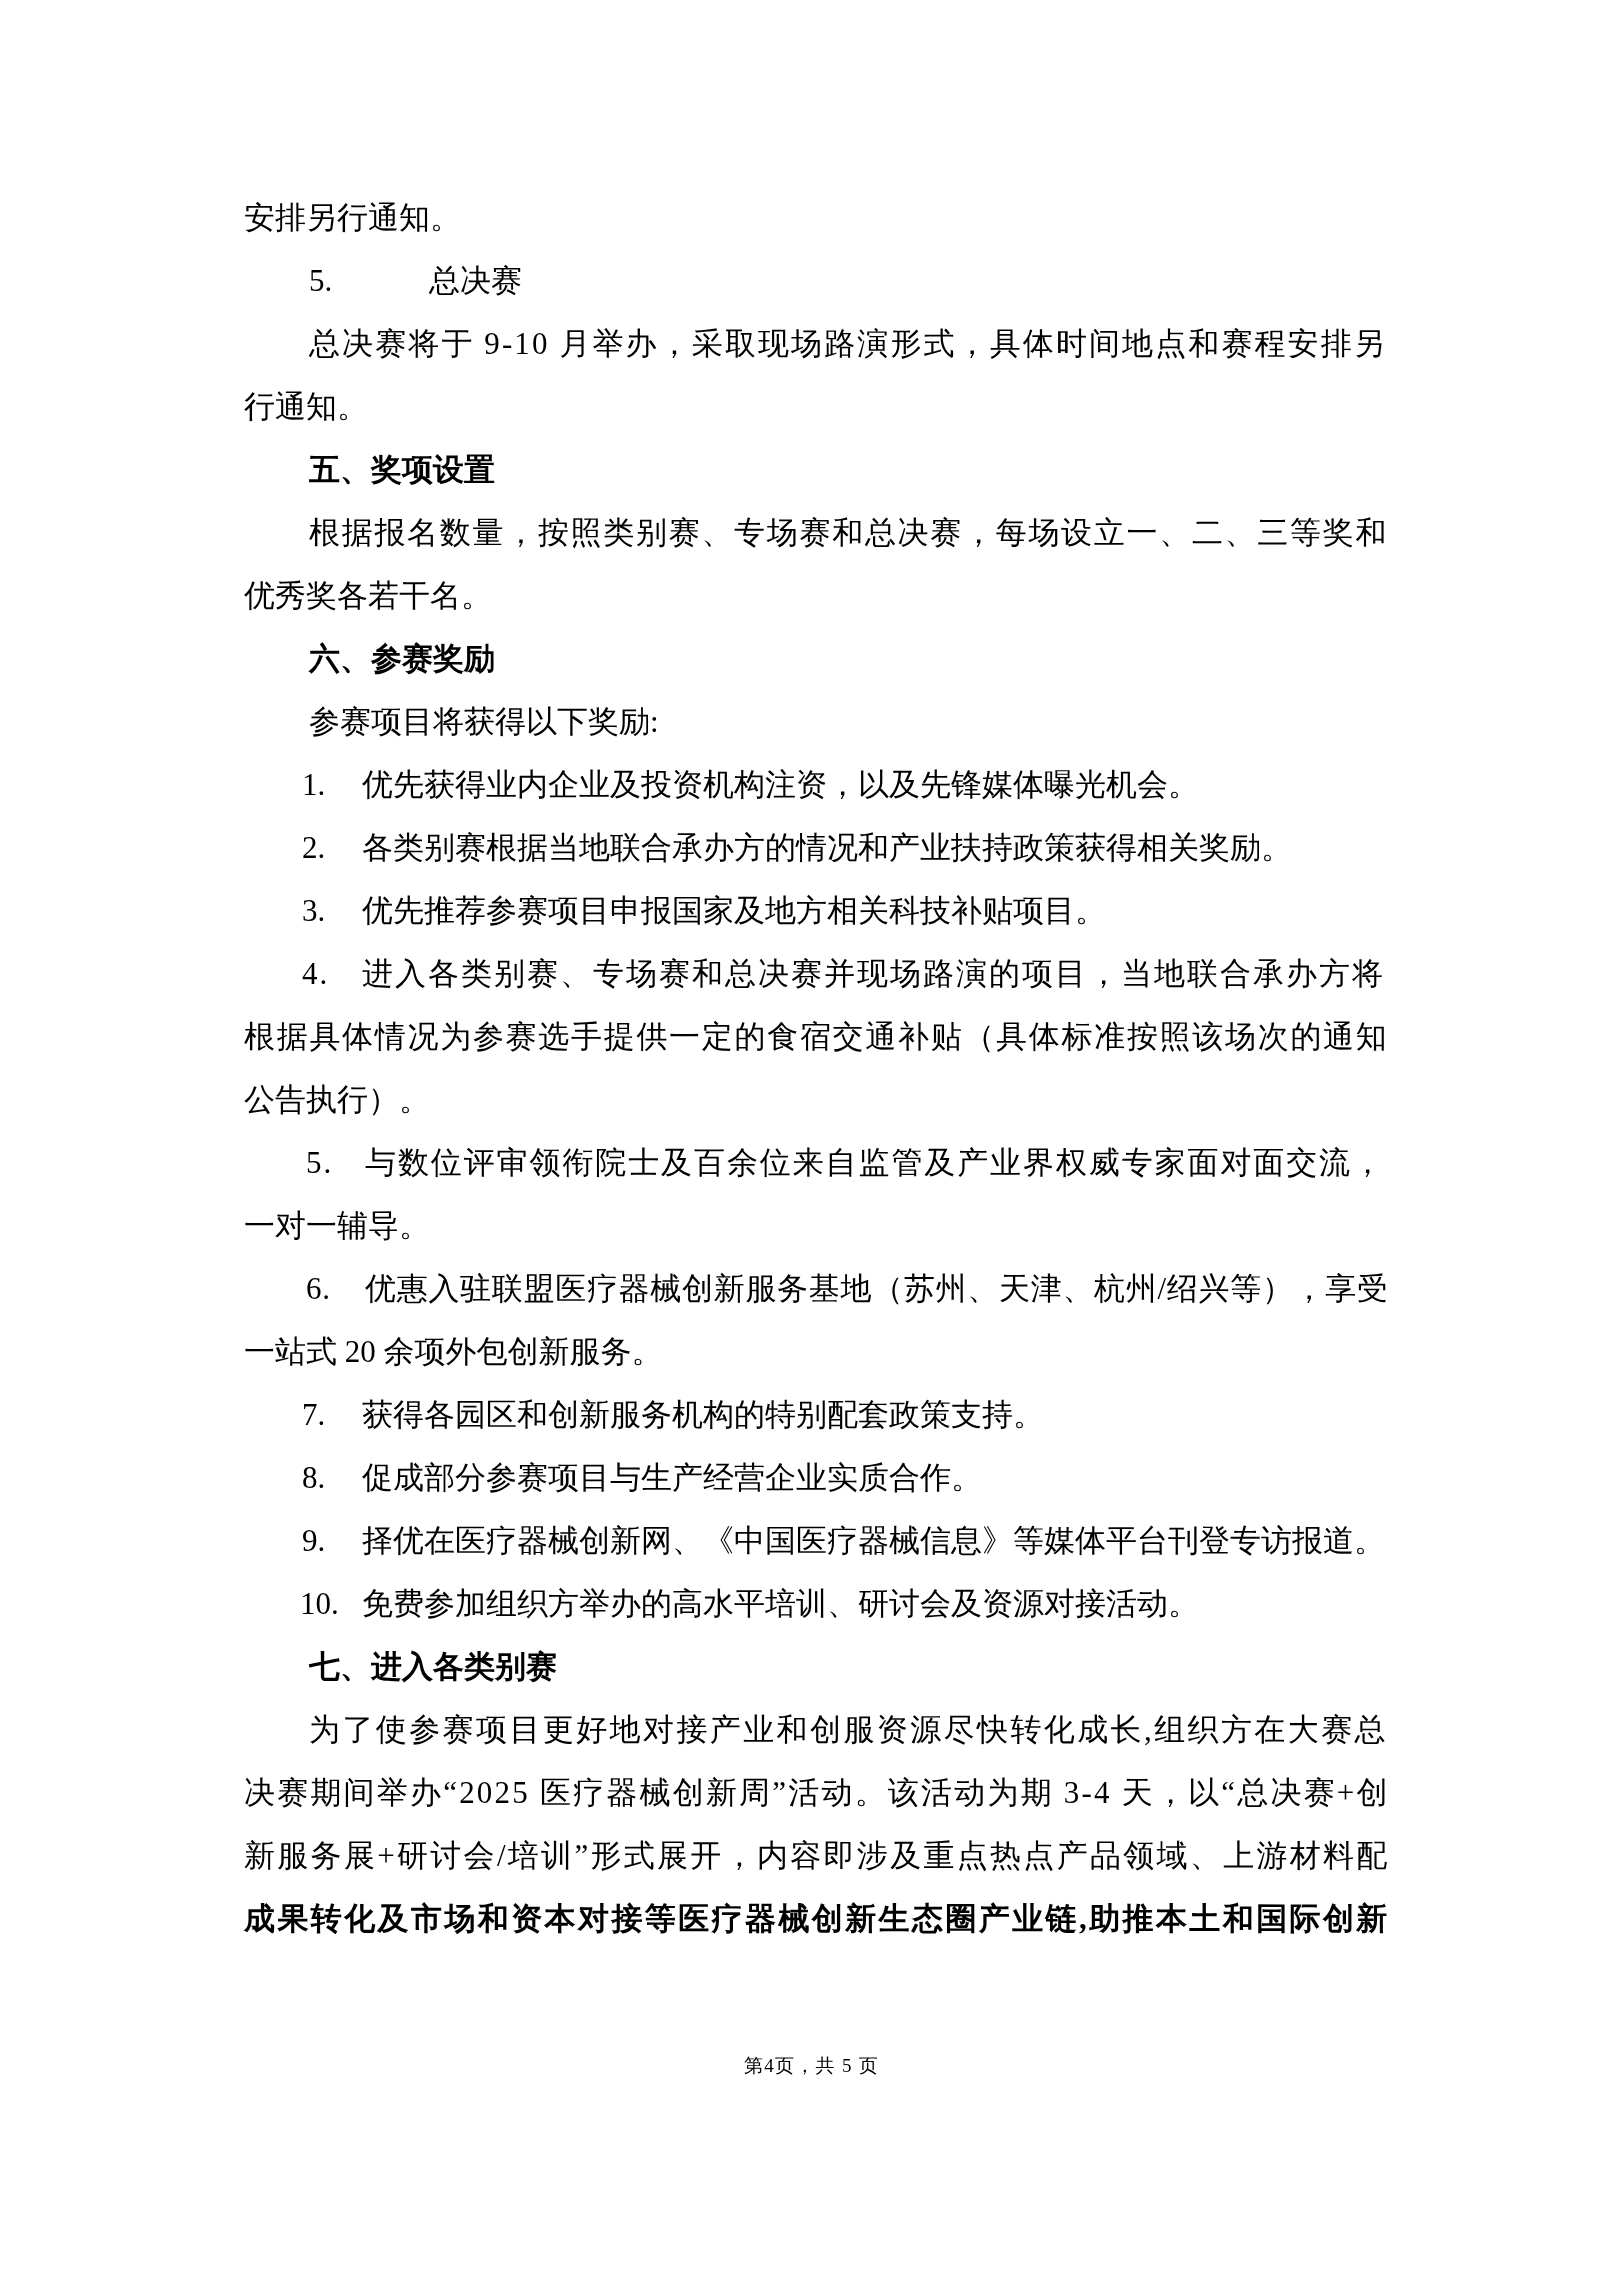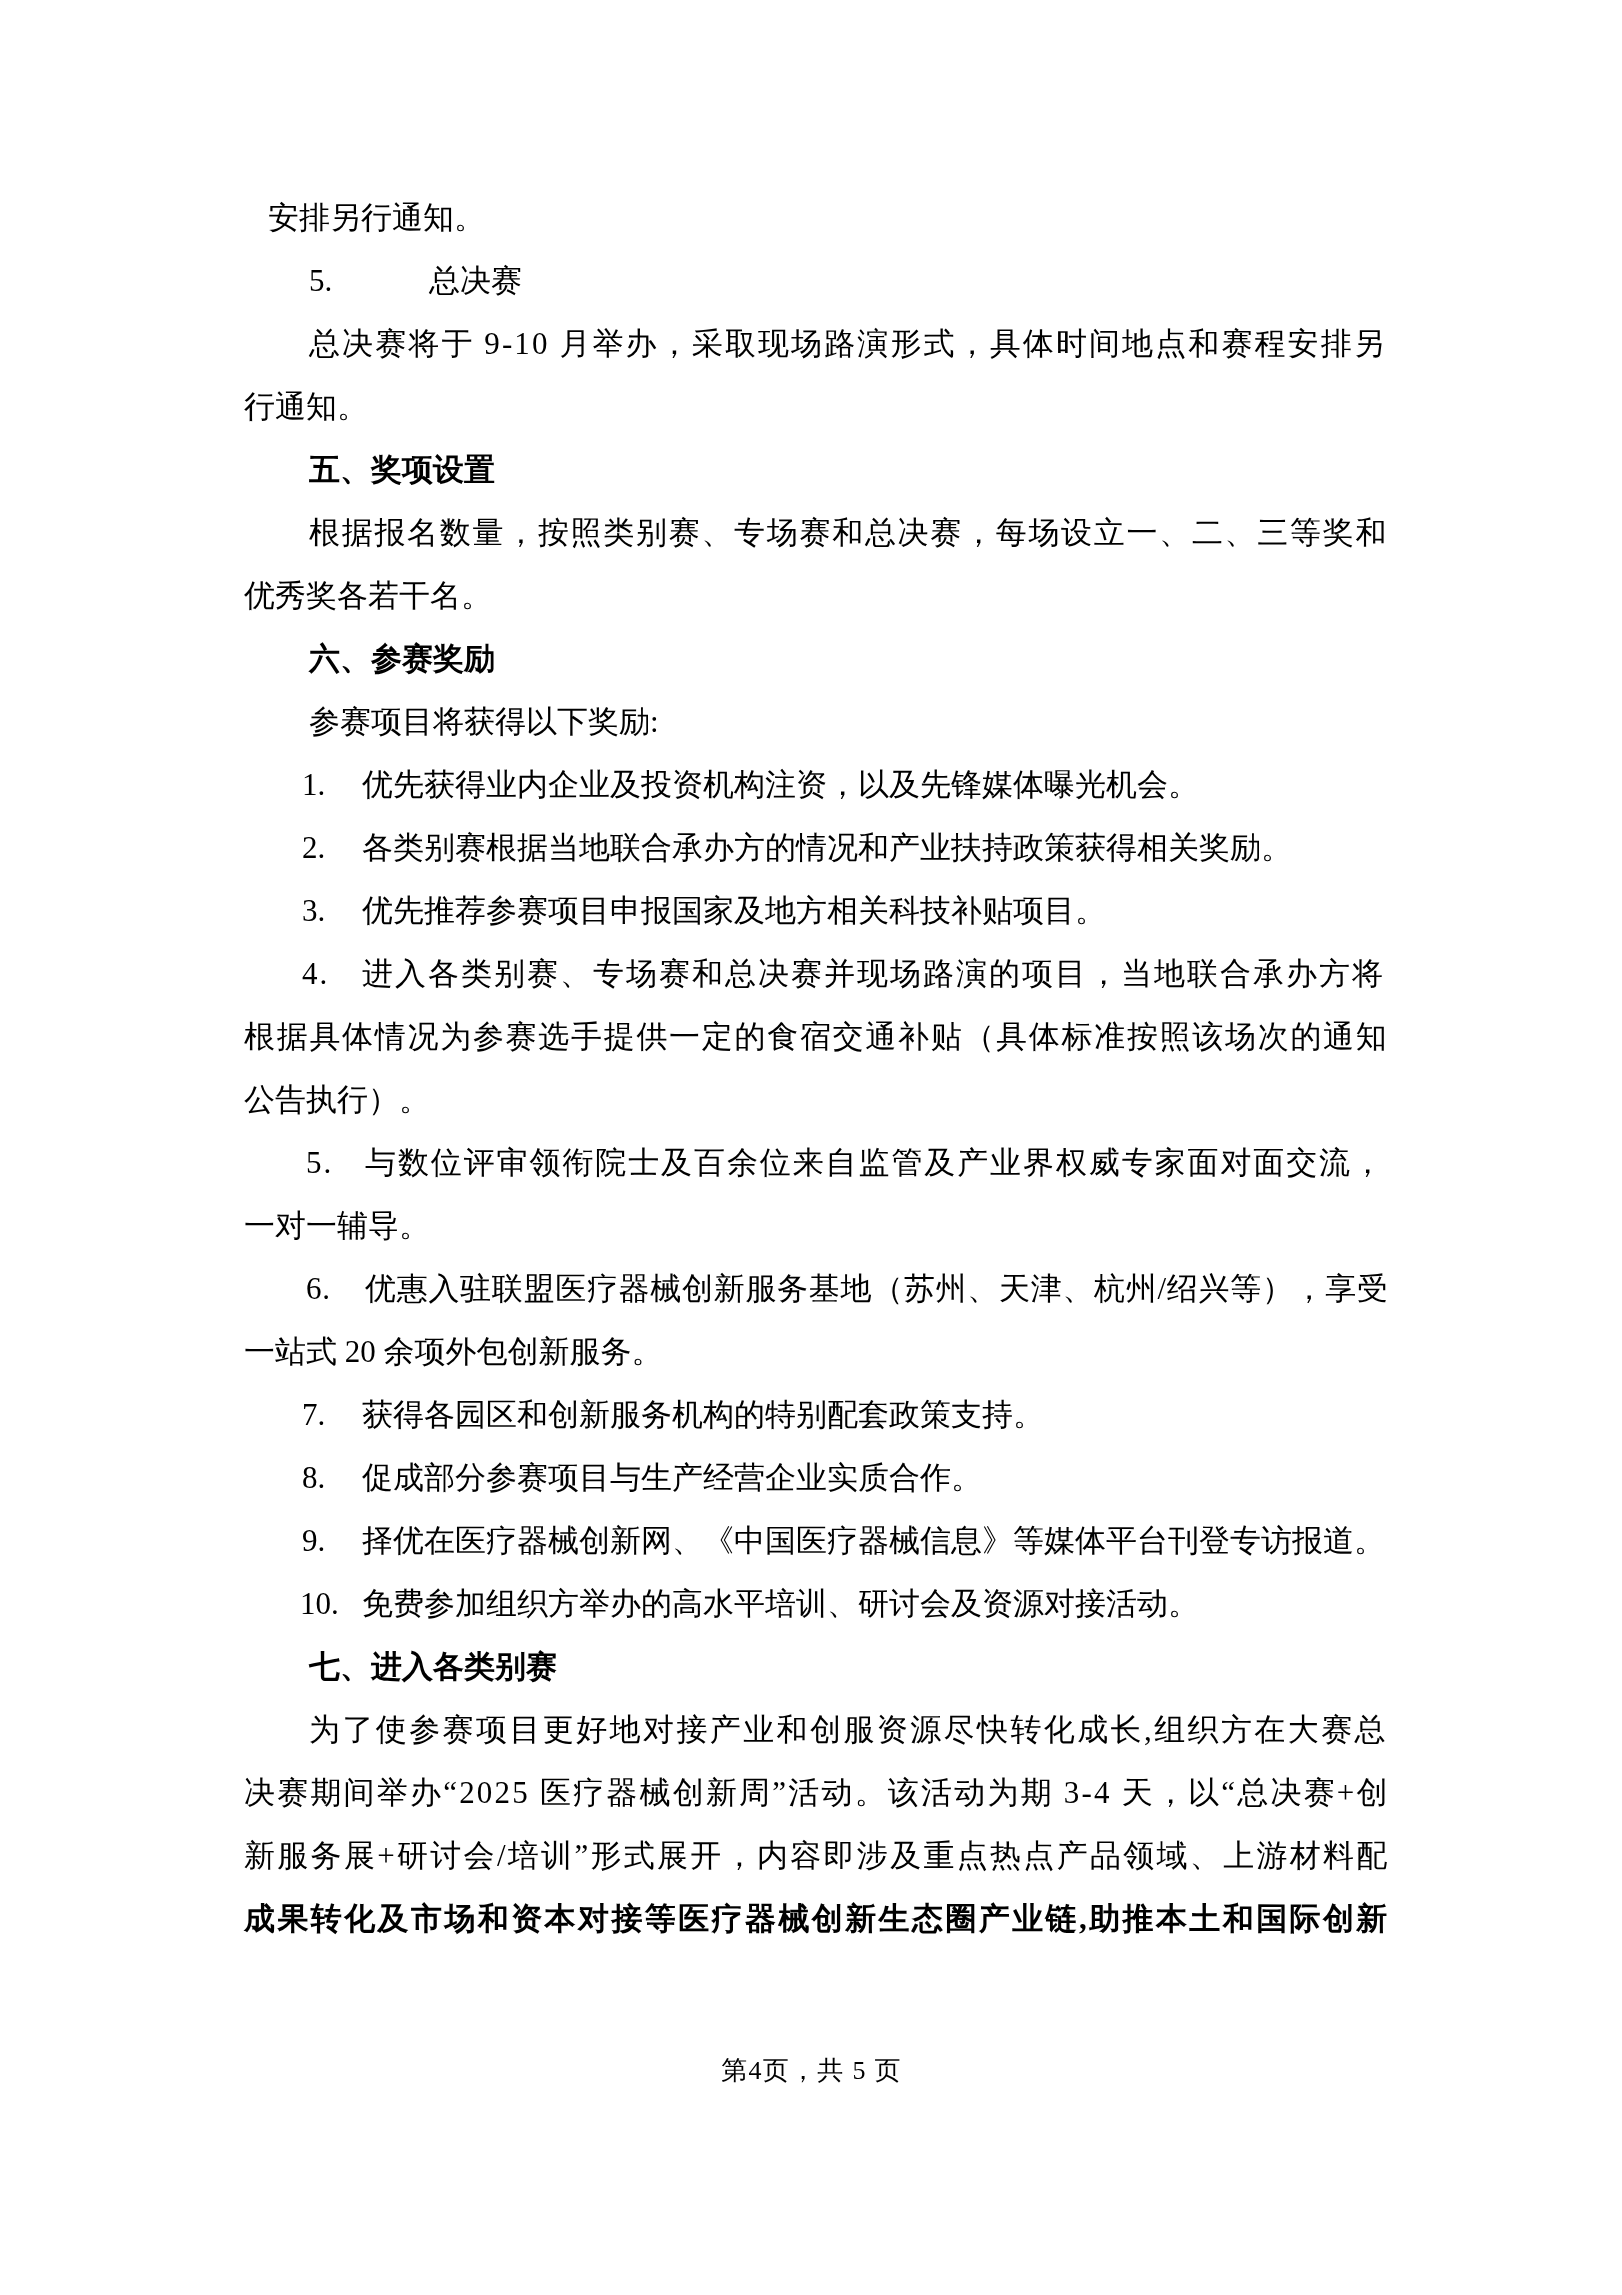--- a/index.html
+++ b/index.html
@@ -31,32 +31,32 @@
     font-family: "DejaVu Sans", "Liberation Sans", sans-serif;
     font-weight: 700;
     font-size: 31px;
   }
   .num { display: inline-block; }
   .footer {
     position: absolute;
     left: 0; right: 0;
     top: 2053px;
     text-align: center;
-    font-size: 26px;
+    font-size: 19px;
     letter-spacing: 1.3px;
     color: #000;
     font-family: "Liberation Serif", "DejaVu Serif", serif;
   }
 </style>
 </head>
 <body>
 
 <div class="sheet">
   <div class="content">
-      <div class="line" style="padding-left: 0px;"><span class="inner" style="letter-spacing: 0px; margin-left: 24px;"><span>安排另行通知。</span></span></div>
+      <div class="line" style="padding-left: 0px;"><span class="inner" style="letter-spacing: 0px;"><span>安排另行通知。</span></span></div>
       <div class="line" style="padding-left: 65px;"><span class="inner" style="letter-spacing: 0px;"><span class="num" style="width: 120px;">5.</span><span>总决赛</span></span></div>
       <div class="line fill" style="padding-left: 65px;"><span class="inner" style="letter-spacing: 2.1px;"><span>总决赛将于 9-10 月举办，采取现场路演形式，具体时间地点和赛程安排另</span></span></div>
       <div class="line" style="padding-left: 0px;"><span class="inner" style="letter-spacing: 0px;"><span>行通知。</span></span></div>
       <div class="line heading" style="padding-left: 65px;"><span class="inner" style="letter-spacing: 0px;"><span>五、奖项设置</span></span></div>
       <div class="line fill" style="padding-left: 65px;"><span class="inner" style="letter-spacing: 1.7px;"><span>根据报名数量，按照类别赛、专场赛和总决赛，每场设立一、二、三等奖和</span></span></div>
       <div class="line" style="padding-left: 0px;"><span class="inner" style="letter-spacing: 0px;"><span>优秀奖各若干名。</span></span></div>
       <div class="line heading" style="padding-left: 65px;"><span class="inner" style="letter-spacing: 0px;"><span>六、参赛奖励</span></span></div>
       <div class="line" style="padding-left: 65px;"><span class="inner" style="letter-spacing: 0px;"><span>参赛项目将获得以下奖励:</span></span></div>
       <div class="line" style="padding-left: 58px;"><span class="inner" style="letter-spacing: 0px;"><span class="num" style="width: 60px;">1.</span><span>优先获得业内企业及投资机构注资，以及先锋媒体曝光机会。</span></span></div>
       <div class="line" style="padding-left: 58px;"><span class="inner" style="letter-spacing: 0px;"><span class="num" style="width: 60px;">2.</span><span>各类别赛根据当地联合承办方的情况和产业扶持政策获得相关奖励。</span></span></div>

